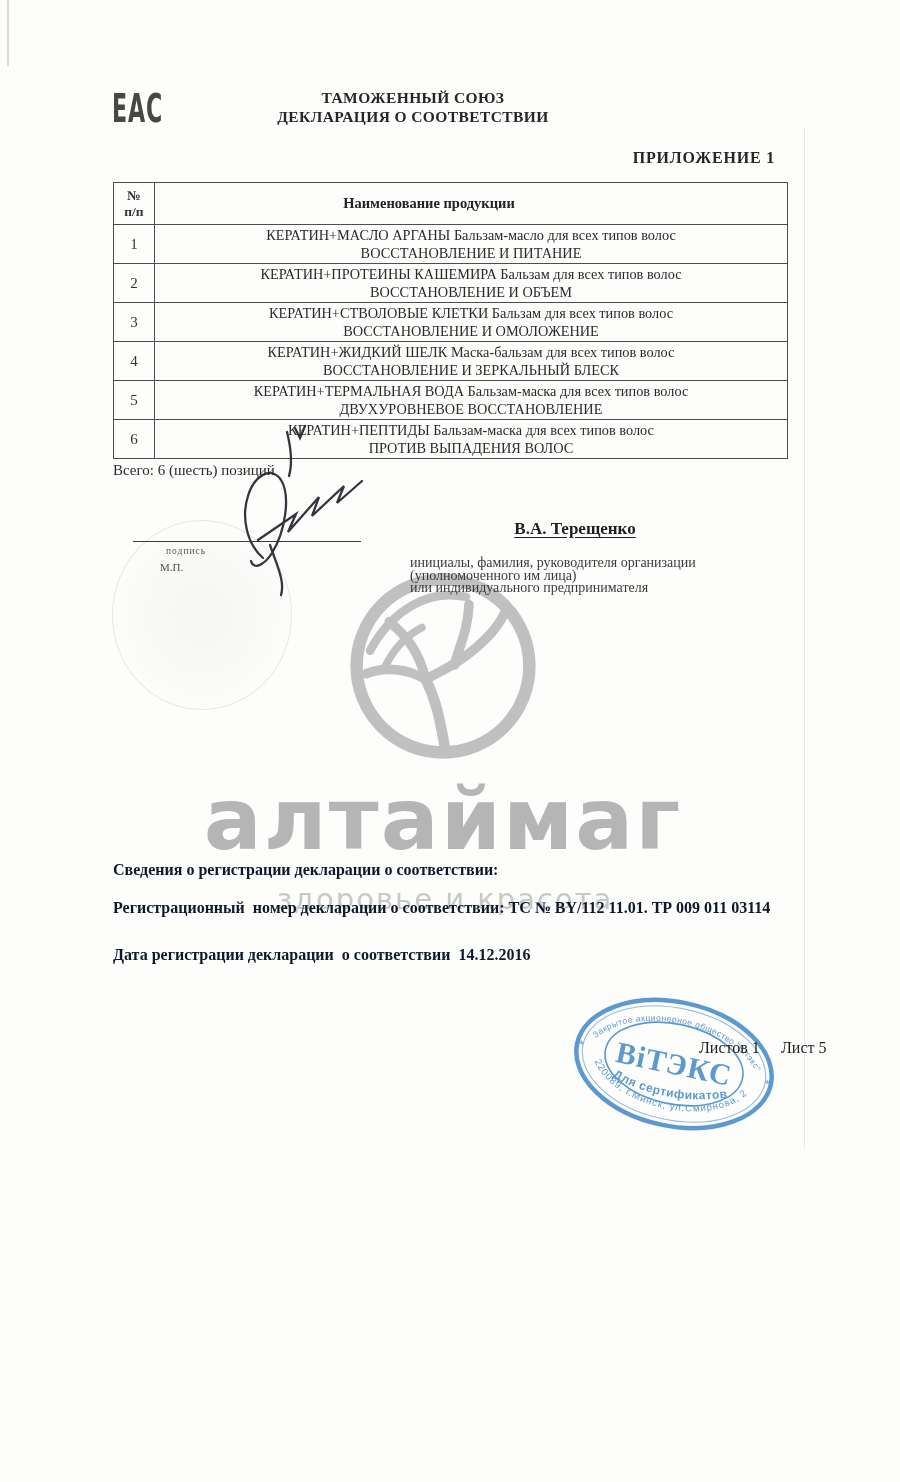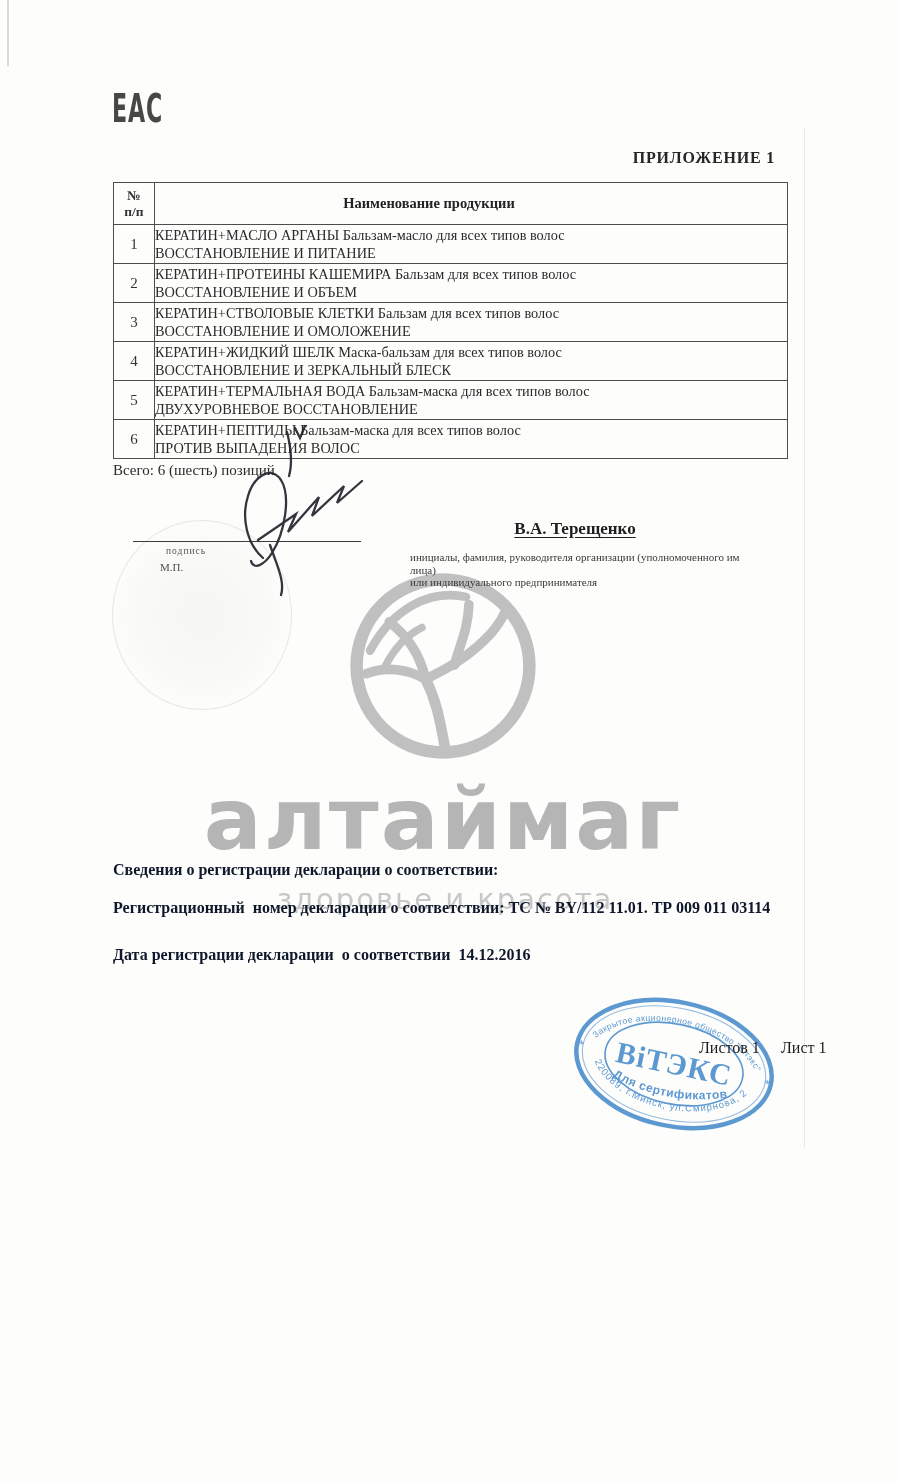--- a/index.html
+++ b/index.html
@@ -22,35 +22,35 @@
   .annex{left:375px;top:149px;width:400px;text-align:right;
     font-weight:bold;font-size:16px;letter-spacing:.8px;color:#262626;}
   
   table.products{position:absolute;left:113px;top:182px;width:675px;
     border-collapse:collapse;table-layout:fixed;}
   table.products td{border:1px solid #4d4d4d;vertical-align:middle;padding:0;}
   td.cnum{width:40px;text-align:center;font-size:15px;color:#333;}
   td.chead{height:40px;font-weight:bold;font-size:14.5px;text-align:center;}
   .numhead{font-weight:bold;font-size:13.5px;line-height:16px;text-align:center;}
   .namehead{transform:translateX(-42px);}
-  td.cname{padding:2px 4px 2px 9px;}
+  td.cname{padding:2px 4px 2px 9px;text-align:center;}
   .pl{font-size:14.3px;line-height:18px;white-space:nowrap;color:#2a2a2a;}
   tr.prow{height:39px;}
   
   .total{left:113px;top:462px;font-size:15px;color:#2a2a2a;}
   .sigline{left:133px;top:541px;width:228px;height:1px;background:#3c3c3c;}
   .siglabel{left:166px;top:546px;font-size:9.5px;letter-spacing:1px;color:#555;}
   .mp{left:160px;top:561px;font-size:11px;color:#4e4e4e;}
   .ghost-stamp{left:112px;top:520px;width:178px;height:188px;border-radius:50%;
     border:1px solid rgba(110,110,110,.16);
     background:radial-gradient(ellipse at center,rgba(120,120,120,.055),rgba(120,120,120,.025) 55%,transparent 72%);}
   .name-block{left:410px;top:519px;width:330px;}
   .sig-name{text-align:center;font-weight:bold;font-size:17px;color:#1f1f1f;
     text-decoration:underline;text-underline-offset:3px;}
-  .sig-note{margin-top:12px;font-size:11px;line-height:12.5px;color:#3a3a3a;}
+  .sig-note{margin-top:18px;font-size:14px;line-height:12.5px;color:#3a3a3a;}
   
   .wm-brand{left:123px;top:774px;width:640px;text-align:center;
     font-family:"DejaVu Sans",sans-serif;font-weight:bold;font-size:86px;
     letter-spacing:2px;color:#b5b5b5;line-height:90px;}
   .wm-tagline{left:195px;top:882px;width:500px;text-align:center;
     font-family:"DejaVu Sans",sans-serif;font-size:29px;letter-spacing:2px;color:#c8c8c8;}
   
   .reg{left:113px;font-weight:bold;font-size:16px;color:#0f172a;white-space:pre;}
   .reg1{top:861px;}
   .reg2{top:899px;}
@@ -79,20 +79,24 @@
       <path d="M 82,114 C 76,88 64,70 44,54" stroke-width="10"></path>
       <path d="M 24,84 C 48,40 86,20 124,28" stroke-width="9"></path>
       <path d="M 40,100 C 50,80 62,68 78,60" stroke-width="8"></path>
     </g>
   </svg>
   <div class="abs wm-brand">алтаймаг</div>
   <div class="abs wm-tagline">здоровье и красота</div>
   <div class="abs ghost-stamp"></div>
 
   <div class="abs eac">EAC</div>
+  <div class="abs title-block">
+    <div>ТАМОЖЕННЫЙ СОЮЗ</div>
+    <div>ДЕКЛАРАЦИЯ О СООТВЕТСТВИИ</div>
+  </div>
   <div class="abs annex">ПРИЛОЖЕНИЕ 1</div>
 
   <table class="products">
     <tbody>
         <tr style="height:42px;">
       <td class="cnum">
         <div class="numhead">№</div>
         <div class="numhead">п/п</div>
       </td>
       <td class="chead">
@@ -191,15 +195,15 @@
       <text x="18" y="84" font-size="12" fill="#3f86c9">*</text>
       <text x="208" y="84" font-size="12" fill="#3f86c9">*</text>
       <text x="116" y="90" text-anchor="middle" font-family="Liberation Serif, serif" font-weight="bold" font-size="30" letter-spacing="1" fill="#3f86c9">ВіТЭКС</text>
       <text font-family="Liberation Sans, sans-serif" font-weight="bold" font-size="12" letter-spacing=".5" fill="#3f86c9">
         <textPath href="#stSub" startOffset="50%" text-anchor="middle">Для сертификатов</textPath>
       </text>
     </g>
   </svg>
 
   <div class="abs sheets sheets-total">Листов 1</div>
-  <div class="abs sheets sheet">Лист 1</div>
+  <div class="abs sheets sheet">Лист 5</div>
 
 </div>
 
 </body></html>

